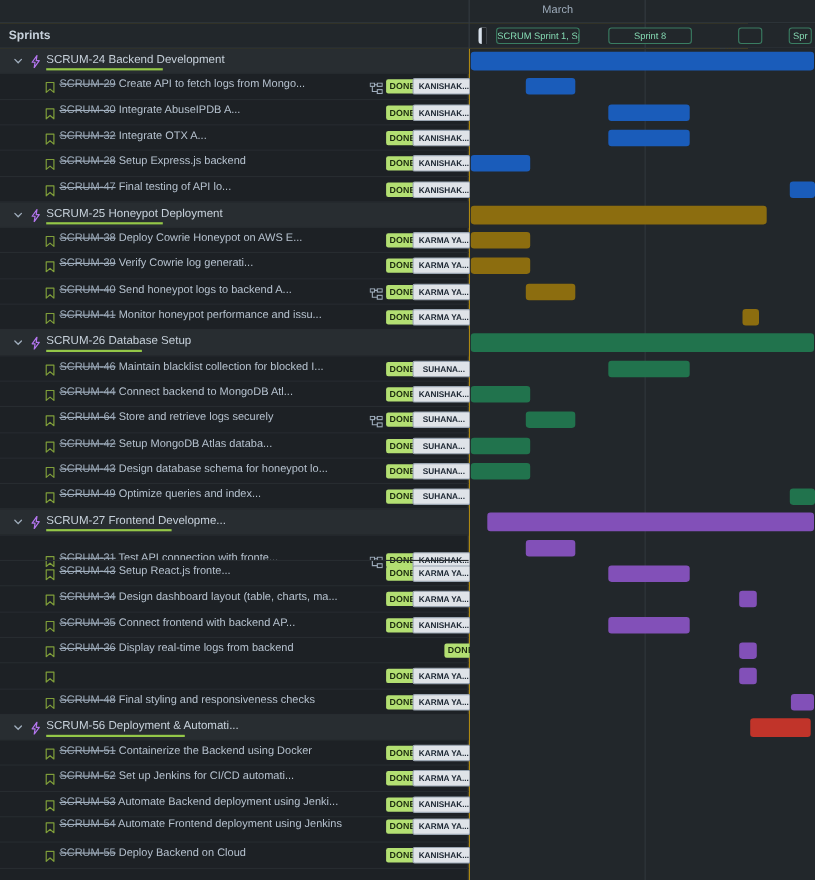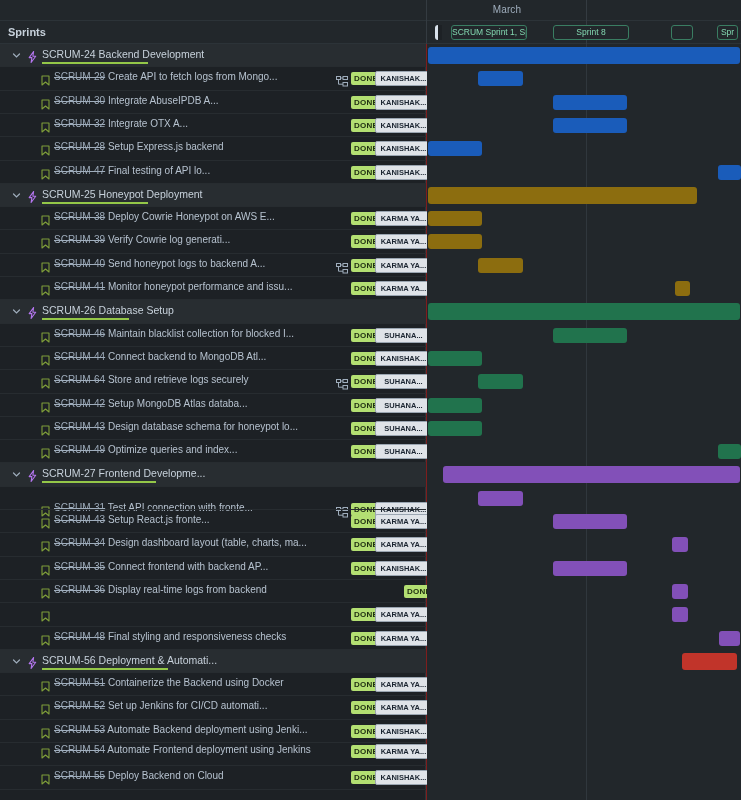--- a/index.html
+++ b/index.html
@@ -2,21 +2,21 @@
 <html><head>
 <meta charset="utf-8">
 <style>
   * { box-sizing: border-box; margin: 0; padding: 0; }
   html, body {
     width: 741px; height: 800px;
     background: #1d2125;
     font-family: "Liberation Sans", sans-serif;
     overflow: hidden;
   }
-  #app { position: relative; width: 680px; height: 800px; background: #7f1d1d; }
+  #app { position: relative; width: 680px; height: 800px; background: #eab308; }
 
   
   .month-header {
     position: absolute; left: 0; top: 0; width: 741px; height: 21px;
     background: #22272b; border-bottom: 1px solid #2c3338;
   }
   .month-label {
     position: absolute; top: 4px; font-size: 10px; color: #9fadbc;
     text-align: center; letter-spacing: .1px;
   }

